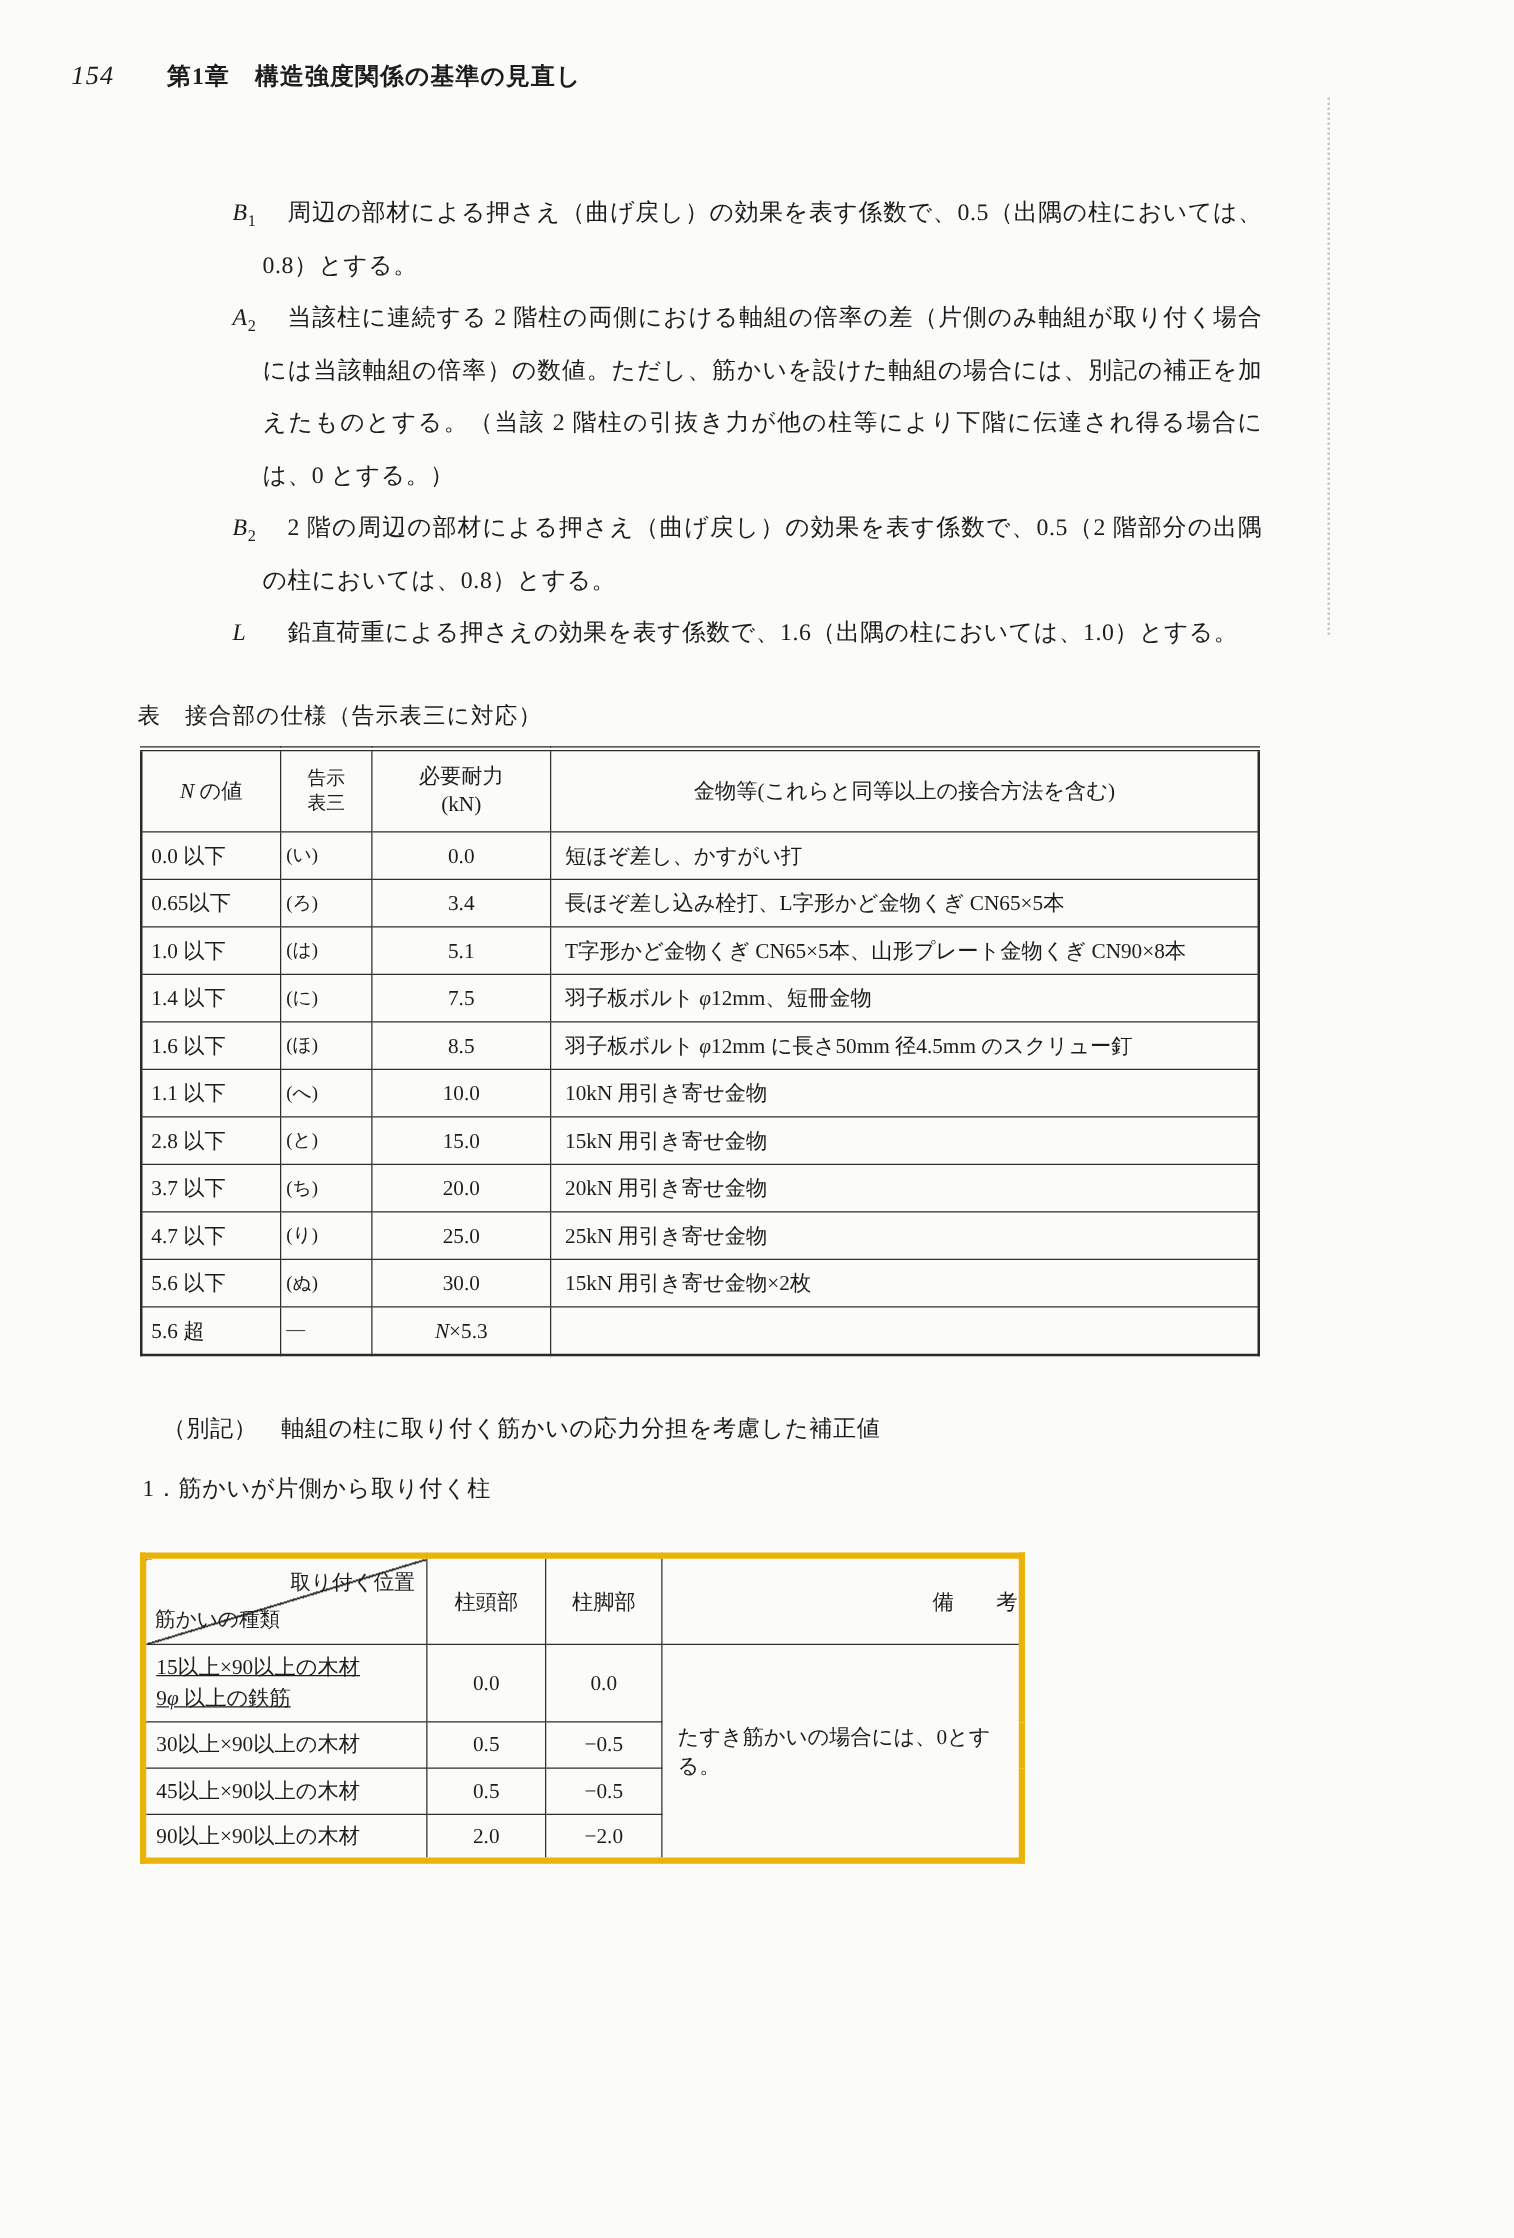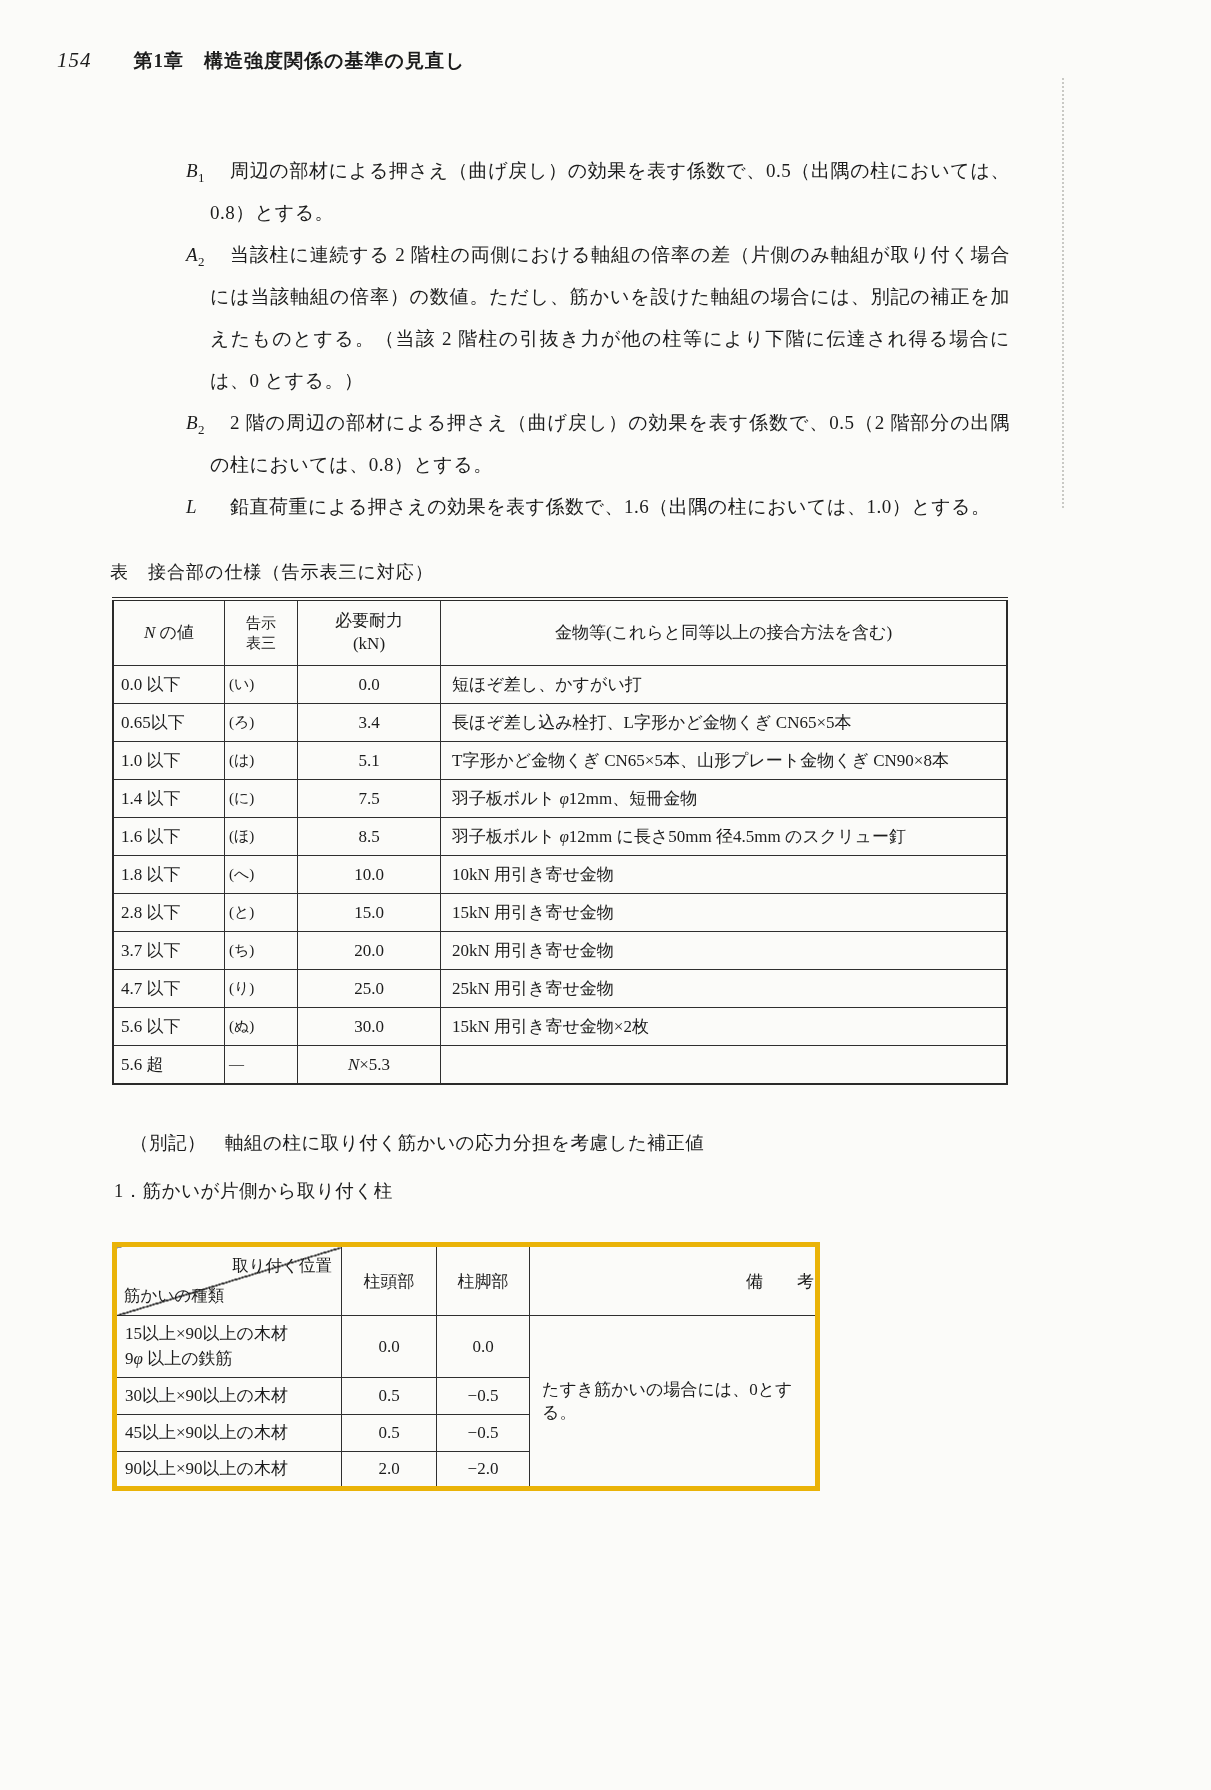--- a/index.html
+++ b/index.html
@@ -109,21 +109,21 @@
         <td class="c-req">7.5</td>
         <td class="c-hw">羽子板ボルト <i class="var">φ</i>12mm、短冊金物</td>
       </tr>
       <tr>
         <td class="c-n">1.6 以下</td>
         <td class="c-kana">(ほ)</td>
         <td class="c-req">8.5</td>
         <td class="c-hw">羽子板ボルト <i class="var">φ</i>12mm に長さ50mm 径4.5mm のスクリュー釘</td>
       </tr>
       <tr>
-        <td class="c-n">1.8 以下</td>
+        <td class="c-n">1.1 以下</td>
         <td class="c-kana">(へ)</td>
         <td class="c-req">10.0</td>
         <td class="c-hw">10kN 用引き寄せ金物</td>
       </tr>
       <tr>
         <td class="c-n">2.8 以下</td>
         <td class="c-kana">(と)</td>
         <td class="c-req">15.0</td>
         <td class="c-hw">15kN 用引き寄せ金物</td>
       </tr>
@@ -164,21 +164,21 @@
         <span class="top-label">取り付く位置</span>
         <span class="bottom-label">筋かいの種類</span>
       </th>
       <th class="c-head">柱頭部</th>
       <th class="c-foot">柱脚部</th>
       <th class="c-note" style="text-align:right">備　　考</th>
     </tr>
   </thead>
   <tbody>
       <tr class="tall">
-        <td class="c-kind" style="white-space: pre-line;">15以上×90以上の木材
+        <td class="c-kind" style="white-space: pre-line; text-decoration: underline;">15以上×90以上の木材
 9<i class="var">φ</i> 以上の鉄筋</td>
         <td class="c-head">0.0</td>
         <td class="c-foot">0.0</td>
         <td class="c-note" rowspan="4">たすき筋かいの場合には、0とする。</td>
       </tr>
       <tr>
         <td class="c-kind" style="white-space: pre-line;">30以上×90以上の木材</td>
         <td class="c-head">0.5</td>
         <td class="c-foot">−0.5</td>
       </tr>

